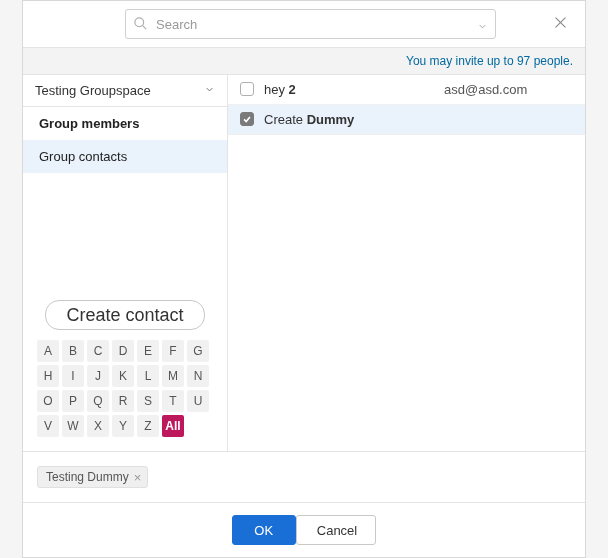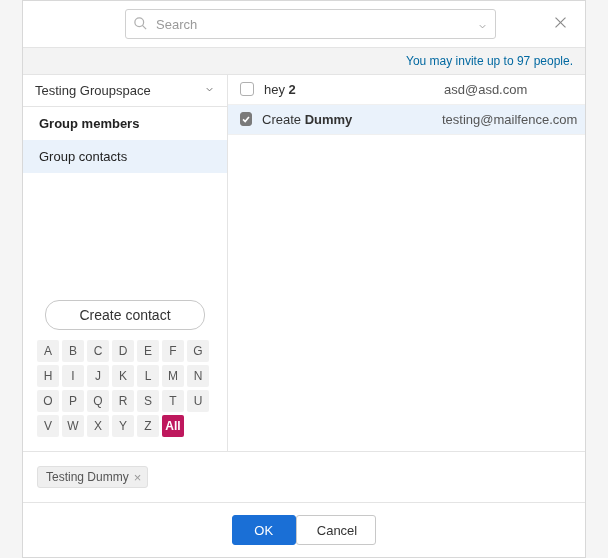--- a/index.html
+++ b/index.html
@@ -15,21 +15,21 @@
   .info-bar { background: #f3f3f3; border-top: 1px solid #e4e4e4; border-bottom: 1px solid #e4e4e4; padding: 6px 12px; color: #0369a1; font-size: 12px; text-align: right; }
   .middle { flex: 1; display: flex; min-height: 0; }
   .sidebar { width: 205px; border-right: 1px solid #e4e4e4; display: flex; flex-direction: column; }
   .group-select { display: flex; align-items: flex-end; justify-content: space-between; padding: 8px 12px; border-bottom: 1px solid #e4e4e4; cursor: pointer; font-size: 13px; color: #333; }
   .nav-list { }
   .nav-item { padding: 9px 16px; font-size: 13px; color: #222; cursor: pointer; }
   .nav-item.bold { font-weight: 600; }
   .nav-item.active { background: #eaf2fb; }
   .sidebar-spacer { flex: 1; }
   .sidebar-bottom { padding: 8px 14px 14px; }
-  .create-btn { width: 160px; height: 30px; border: 1px solid #c8c8c8; background: #fff; border-radius: 14px; font-size: 14px; color: #333; cursor: pointer; display: block; margin: 0 auto 10px; }
+  .create-btn { width: 160px; height: 30px; border: 1px solid #c8c8c8; background: #fff; border-radius: 14px; font-size: 18px; color: #333; cursor: pointer; display: block; margin: 0 auto 10px; }
   .alpha-grid { display: grid; grid-template-columns: repeat(7, 22px); gap: 3px; justify-content: start; }
   .alpha-cell { width: 22px; height: 22px; display: flex; align-items: center; justify-content: center; font-size: 12px; color: #555; background: #f1f1f1; border-radius: 2px; cursor: pointer; }
   .alpha-cell.all { background: #be185d; color: #fff; font-weight: 600; }
   .contacts { flex: 1; overflow: auto; }
   .contact-row { display: flex; align-items: flex-start; padding: 7px 12px; font-size: 13px; border-bottom: 1px solid #f0f0f0; cursor: pointer; }
   .contact-row.selected { background: #eaf2fb; }
   .cb { width: 14px; height: 14px; border: 1px solid #b0b0b0; border-radius: 3px; margin-right: 10px; display: inline-flex; align-items: center; justify-content: center; background: #fff; }
   .cb.checked { background: #7a7a7a; border-color: #7a7a7a; }
   .cb.checked svg { display: block; }
   .cb svg { display: none; }
@@ -134,21 +134,20 @@
           <span class="c-name"><span>hey </span><b>2</b></span>
           <span class="c-email">asd@asd.com</span>
         </div>
         <div class="contact-row selected">
           <span class="cb checked">
             <svg width="10" height="10" viewBox="0 0 24 24" fill="none" stroke="#fff" stroke-width="4">
               <polyline points="5 13 10 18 19 7"></polyline>
             </svg>
           </span>
           <span class="c-name"><span>Create </span><b>Dummy</b></span>
-          <span class="c-email">testing@mailfence.com</span>
         </div>
       </div>
 
   </div>
 
   <div class="chips" id="chips"><span class="chip">
         <span>Testing Dummy</span>
         <span class="chip-x">×</span>
       </span></div>
 

